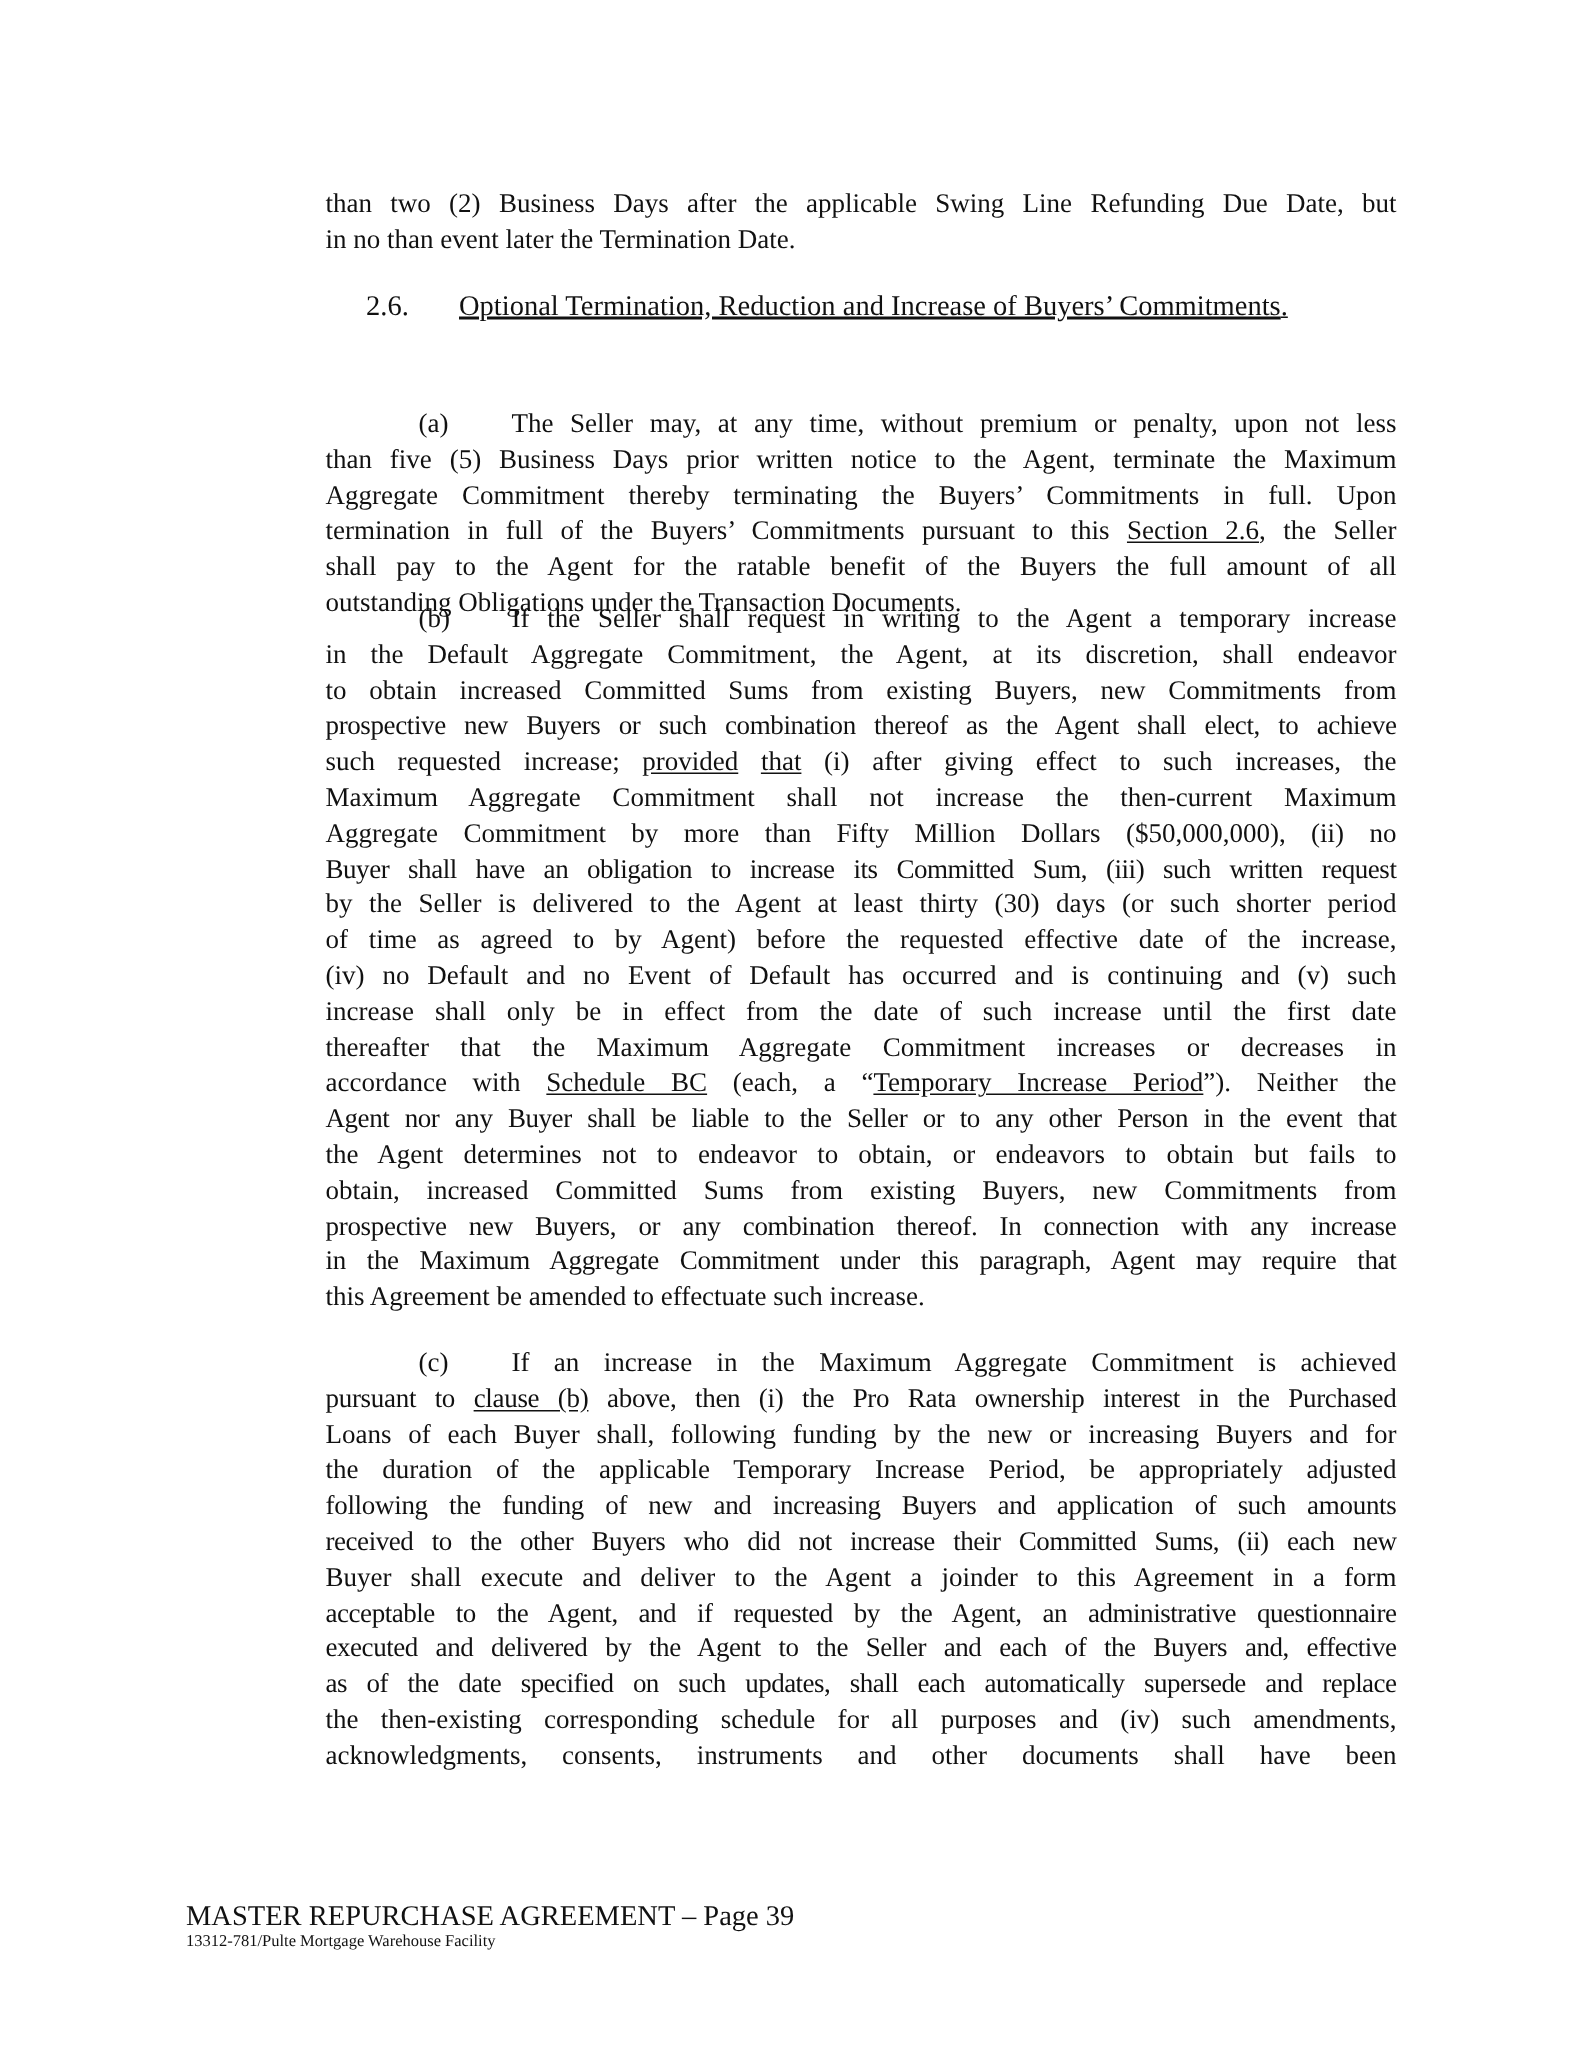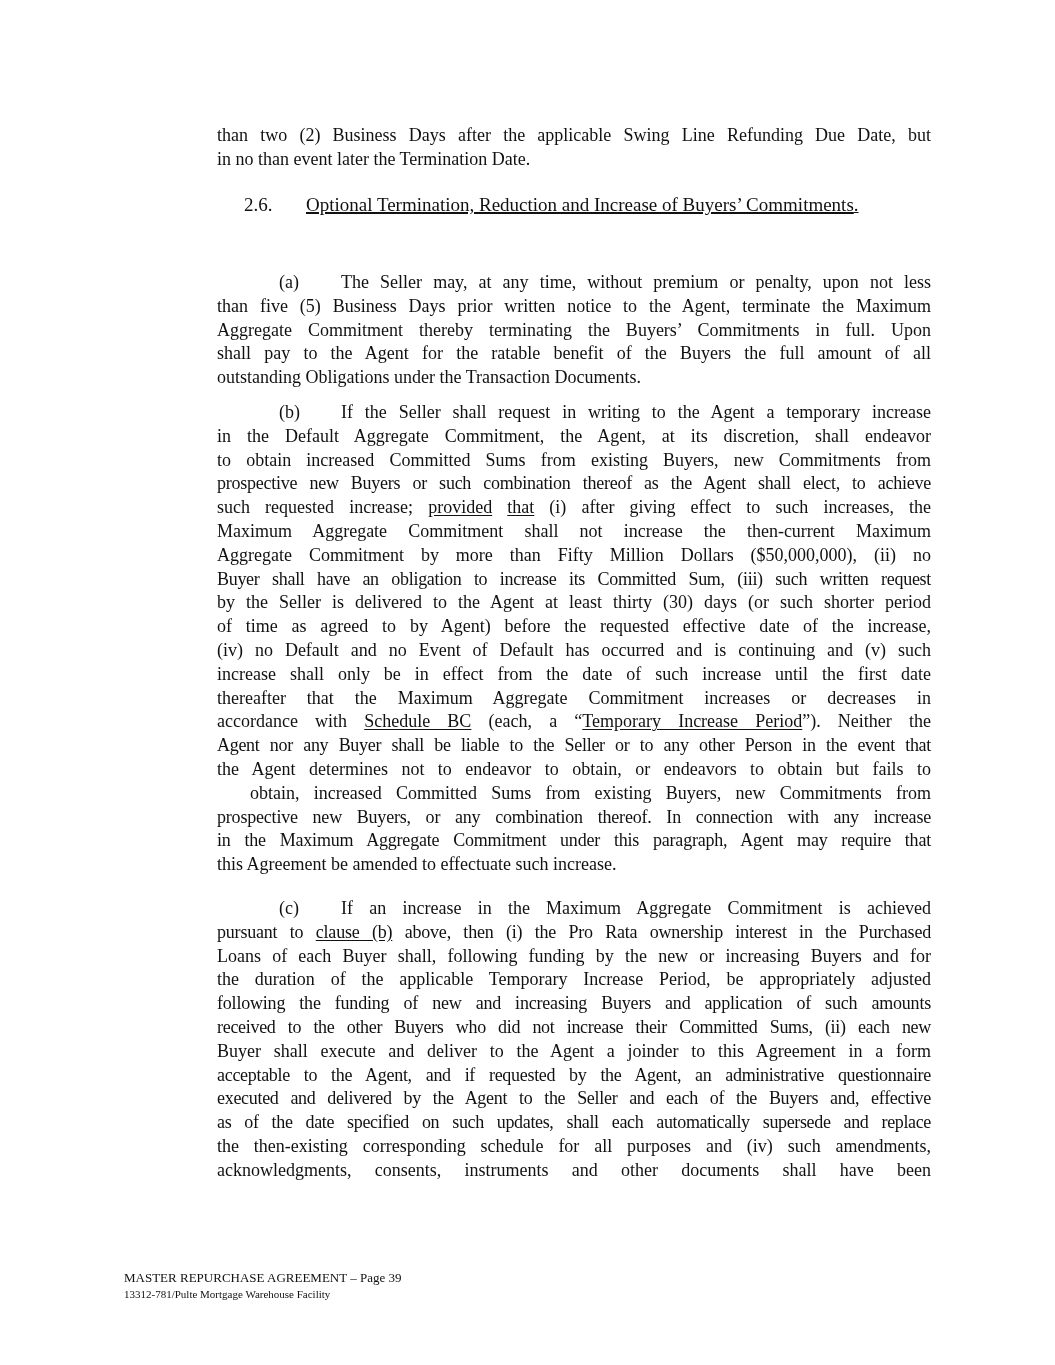--- a/index.html
+++ b/index.html
@@ -7,41 +7,42 @@
          font-family: "Liberation Serif", "DejaVu Serif", serif; color: #111111; }
   .page { position: absolute; left: 0; top: 0; width: 1055px; height: 1365px; }
   .body-text { position: absolute; left: 217px; width: 714px; font-size: 18px; }
   .line { height: 23.8px; line-height: 23.8px; white-space: nowrap; text-align: justify; text-align-last: justify; }
   .line.last { text-align-last: left; }
   .ul { text-decoration: underline; text-underline-offset: 2px; }
   .heading { position: absolute; left: 244px; top: 193px; font-size: 19px; line-height: 24px; white-space: nowrap; text-decoration: underline; }
   .heading .num { display: inline-block; width: 62px; }
   .label { display: inline-block; width: 62px; }
   .footer { position: absolute; left: 124px; top: 1268px; white-space: nowrap; }
-  .footer .f1 { font-size: 13px; line-height: 19px; }
+  .footer .f1 { font-size: 19px; line-height: 19px; }
   .footer .f2 { font-size: 11px; line-height: 14px; }
 </style>
 </head>
 <body>
 
 <div class="page">
 
   <div class="body-text" style="top:124px;">
     <div class="line">than two (2) Business Days after the applicable Swing Line Refunding Due Date, but</div>
     <div class="line last">in no than event later the Termination Date.</div>
   </div>
 
   <div class="heading">
     <span class="num">2.6.</span><span class="ul">Optional Termination, Reduction and Increase of Buyers’ Commitments</span><span>.</span>
   </div>
 
   <div class="body-text" style="top:237px;margin-top:34px;">
     <div class="line" style="padding-left:62px;"><span class="label">(a)</span><span style="display:inline-block;width:590px;text-align:justify;text-align-last:justify;">The Seller may, at any time, without premium or penalty, upon not less</span></div>
     <div class="line">than five (5) Business Days prior written notice to the Agent, terminate the Maximum</div>
     <div class="line">Aggregate Commitment thereby terminating the Buyers’ Commitments in full.  Upon</div>
+    <div class="line"><span>termination in full of the Buyers’ Commitments pursuant to this </span><span class="ul">Section 2.6</span><span>, the Seller</span></div>
     <div class="line" style="word-spacing:2.6px;">shall pay to the Agent for the ratable benefit of the Buyers the full amount of all</div>
     <div class="line last">outstanding Obligations under the Transaction Documents.</div>
   </div>
 
   <div class="body-text" style="top:401px;">
     <div class="line" style="padding-left:62px;"><span class="label">(b)</span><span>If the Seller shall request in writing to the Agent a temporary increase</span></div>
     <div class="line">in the Default Aggregate Commitment, the Agent, at its discretion, shall endeavor</div>
     <div class="line">to obtain increased Committed Sums from existing Buyers, new Commitments from</div>
     <div class="line" style="letter-spacing:-0.25px;">prospective new Buyers or such combination thereof as the Agent shall elect, to achieve</div>
     <div class="line" style="word-spacing:3px;"><span>such requested increase; </span><span class="ul">provided</span><span> </span><span class="ul">that</span><span> (i) after giving effect to such increases, the</span></div>
@@ -49,21 +50,21 @@
     <div class="line" style="word-spacing:3px;">Aggregate Commitment by more than Fifty Million Dollars ($50,000,000), (ii) no</div>
     <div class="line" style="letter-spacing:-0.3px;">Buyer shall have an obligation to increase its Committed Sum, (iii) such written request</div>
     <div class="line">by the Seller is delivered to the Agent at least thirty (30) days (or such shorter period</div>
     <div class="line">of time as agreed to by Agent) before the requested effective date of the increase,</div>
     <div class="line">(iv) no Default and no Event of Default has occurred and is continuing and (v) such</div>
     <div class="line" style="word-spacing:3px;">increase shall only be in effect from the date of such increase until the first date</div>
     <div class="line" style="word-spacing:8px;">thereafter that the Maximum Aggregate Commitment increases or decreases in</div>
     <div class="line"><span>accordance with </span><span class="ul">Schedule BC</span><span> (each, a “</span><span class="ul">Temporary Increase Period</span><span>”).  Neither the</span></div>
     <div class="line" style="letter-spacing:-0.3px;">Agent nor any Buyer shall be liable to the Seller or to any other Person in the event that</div>
     <div class="line" style="word-spacing:2px;">the Agent determines not to endeavor to obtain, or endeavors to obtain but fails to</div>
-    <div class="line" style="word-spacing:4px;margin-left:33px;">obtain, increased Committed Sums from existing Buyers, new Commitments from</div>
+    <div class="line" style="word-spacing:4px;">obtain, increased Committed Sums from existing Buyers, new Commitments from</div>
     <div class="line" style="letter-spacing:-0.2px;">prospective new Buyers, or any combination thereof. In connection with any increase</div>
     <div class="line" style="letter-spacing:-0.2px;">in the Maximum Aggregate Commitment under this paragraph, Agent may require that</div>
     <div class="line last">this Agreement be amended to effectuate such increase.</div>
   </div>
 
   <div class="body-text" style="top:897px;">
     <div class="line" style="padding-left:62px;word-spacing:4px;"><span class="label">(c)</span><span>If an increase in the Maximum Aggregate Commitment is achieved</span></div>
     <div class="line" style="letter-spacing:-0.2px;"><span>pursuant to </span><span class="ul">clause (b)</span><span> above, then (i) the Pro Rata ownership interest in the Purchased</span></div>
     <div class="line">Loans of each Buyer shall, following funding by the new or increasing Buyers and for</div>
     <div class="line">the duration of the applicable Temporary Increase Period, be appropriately adjusted</div>

